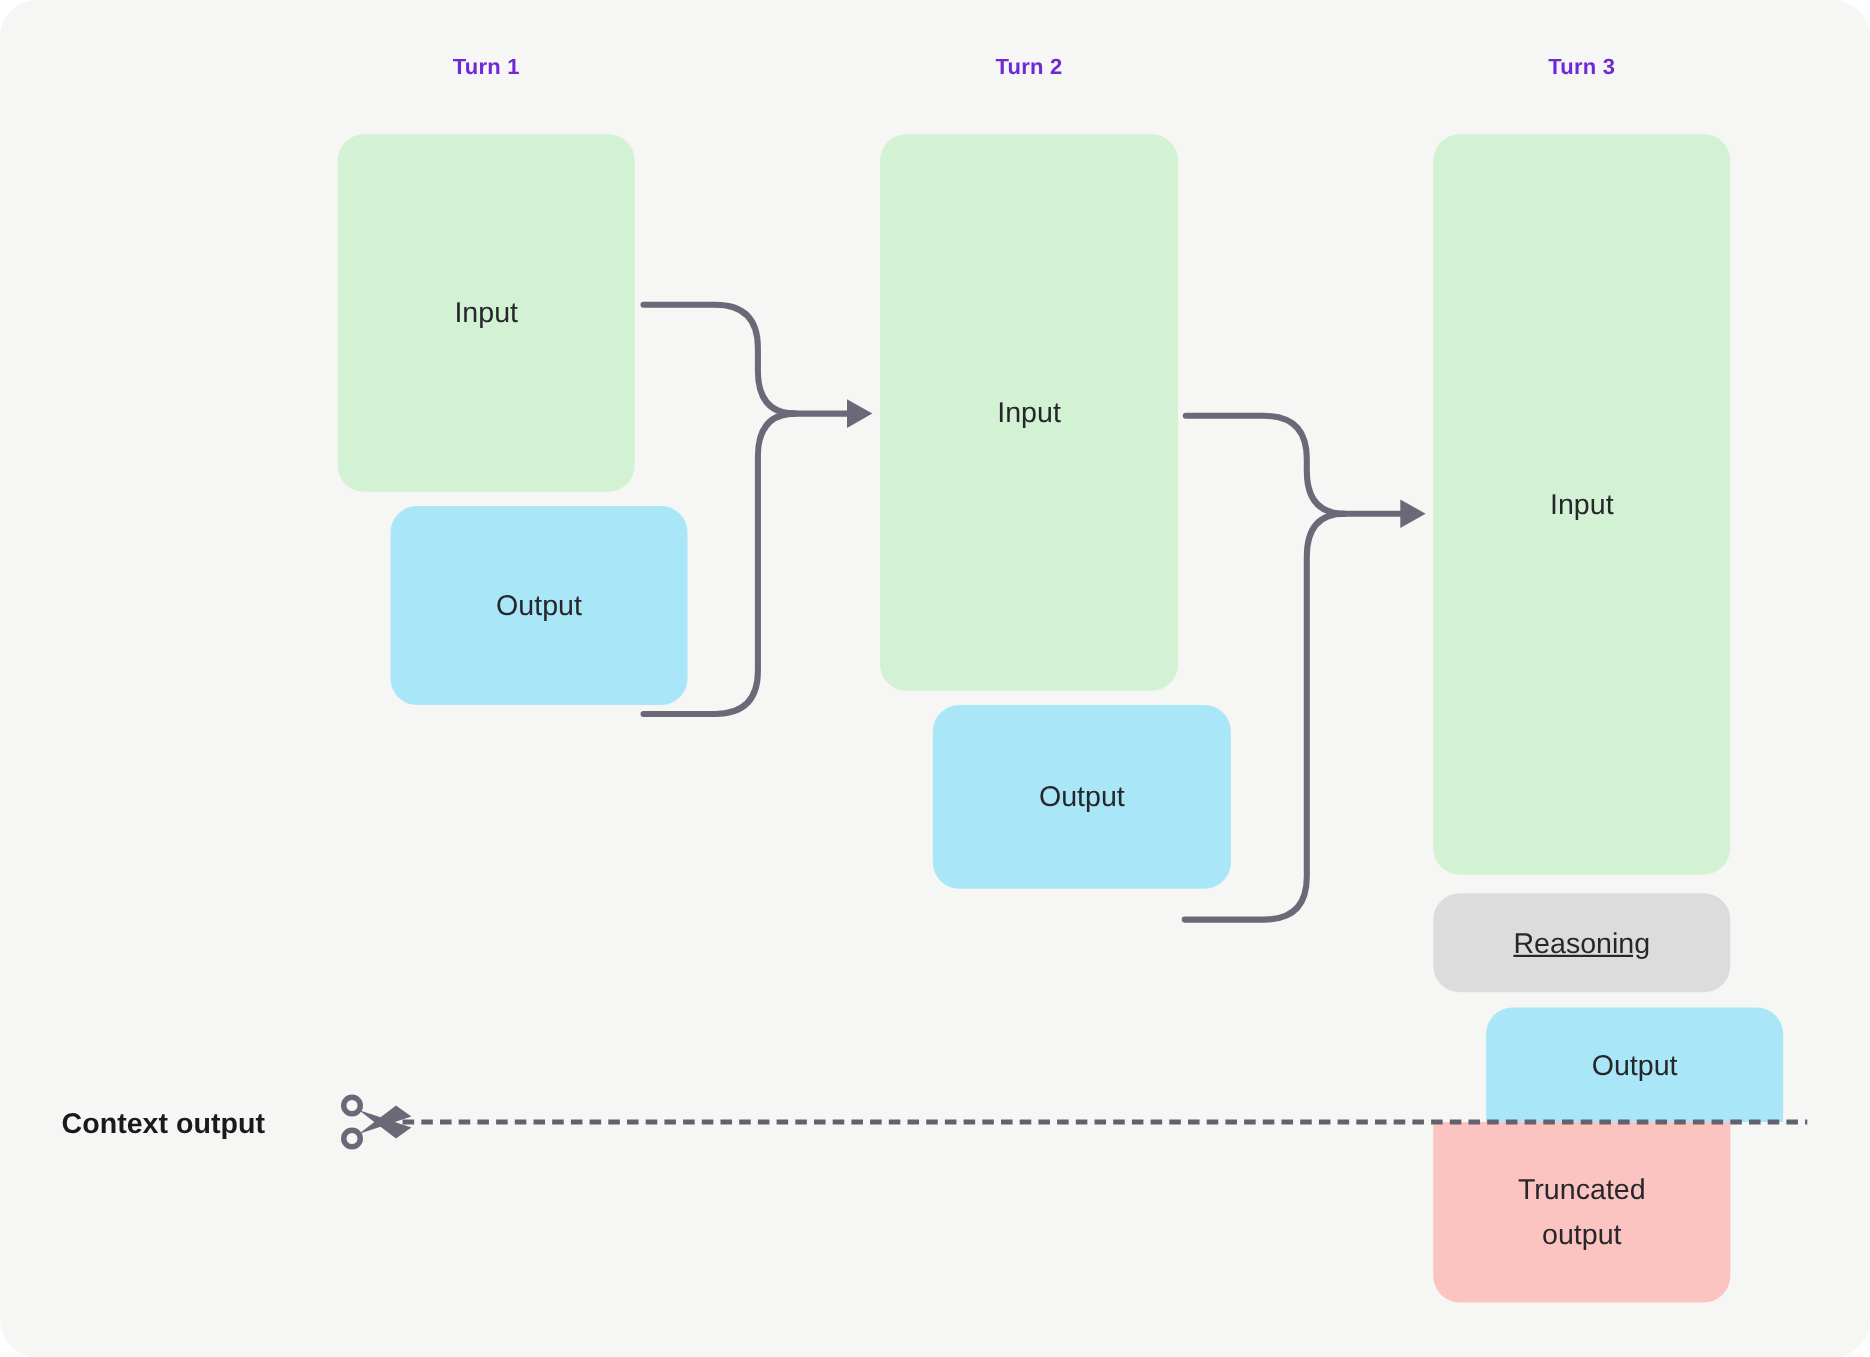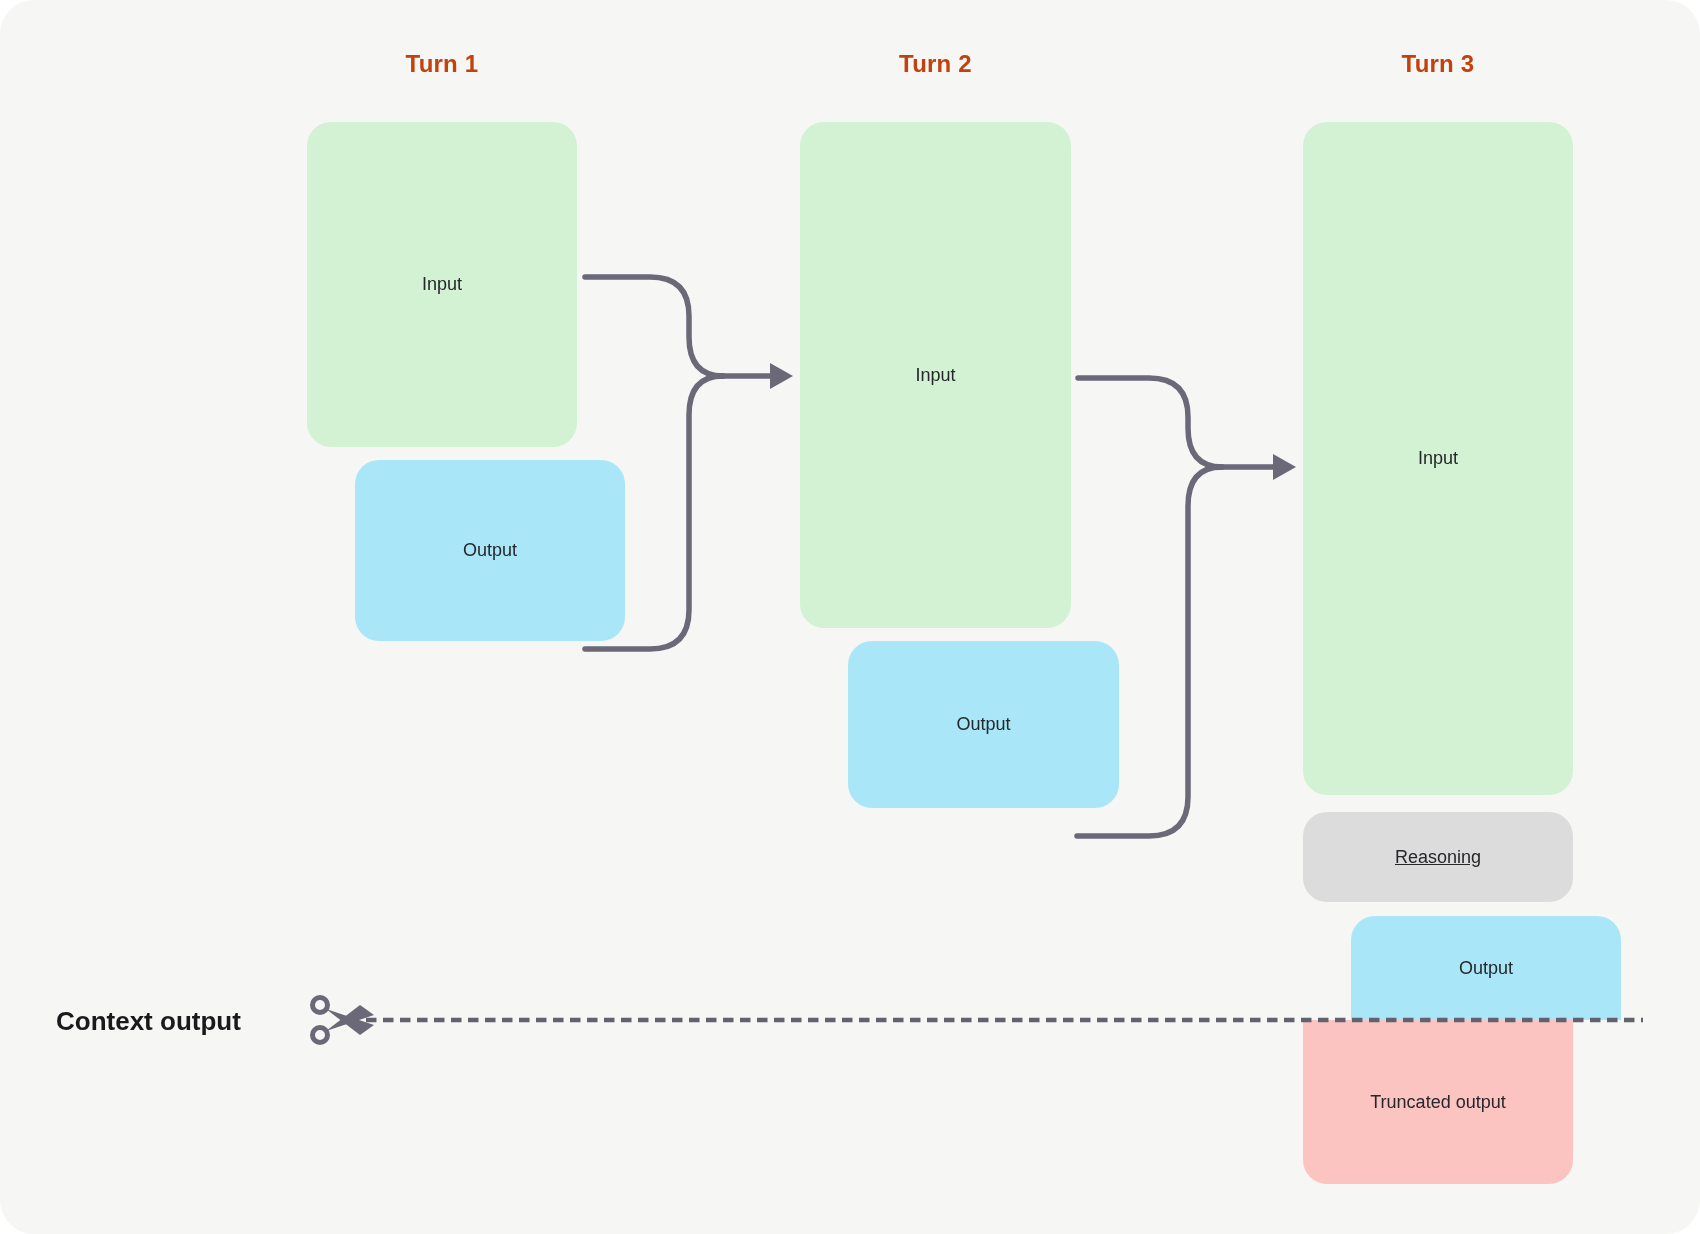--- a/index.html
+++ b/index.html
@@ -21,33 +21,33 @@
     width: 1700px;
     height: 1234px;
     background: #f6f6f4;
     border-radius: 34px;
   }
   .col-title {
     position: absolute;
     top: 50px;
     height: 36px;
     text-align: center;
-    font-size: 24px;
+    font-size: 20px;
     font-weight: 700;
-    color: #c2410c;
+    color: #6d28d9;
     letter-spacing: 0.2px;
   }
   .box {
     position: absolute;
     border-radius: 24px;
     display: flex;
     align-items: center;
     justify-content: center;
     text-align: center;
-    font-size: 18px;
+    font-size: 26px;
     font-weight: 400;
     color: #26272b;
     line-height: 41px;
   }
   .box-input     { background: #d2f2d3; }
   .box-output    { background: #a9e7f8; margin-left: 48px; }
   .box-reasoning { background: #dcdcdc; text-decoration: underline; }
   .box-truncated { background: #fbc4c1; }
 
   

